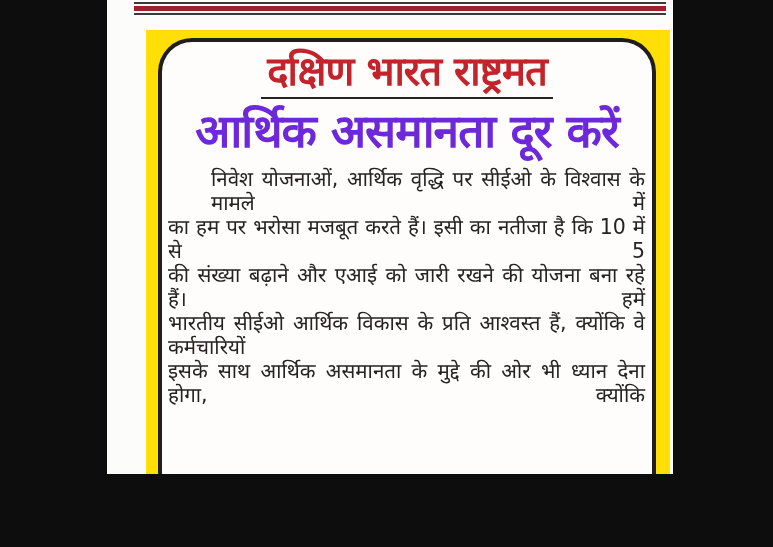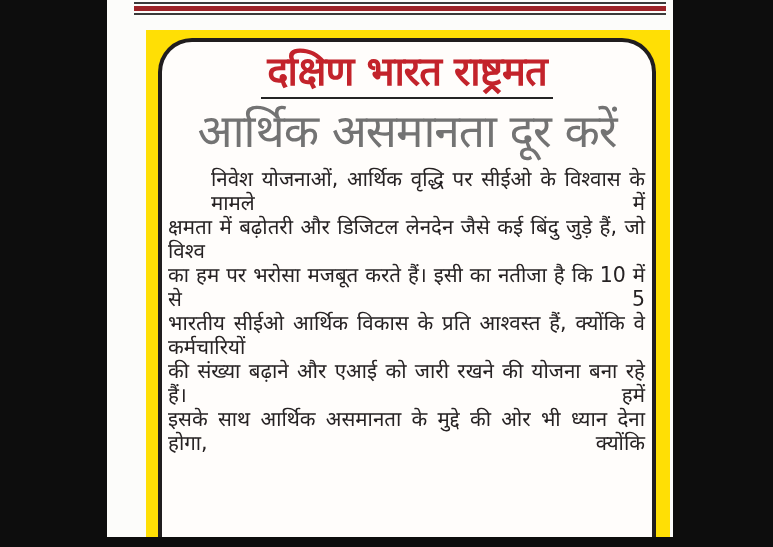--- a/index.html
+++ b/index.html
@@ -14,21 +14,21 @@
   }
   *{margin:0;padding:0;box-sizing:border-box;}
   html,body{width:773px;height:547px;}
   body{
     background:var(--bg);
     font-family:"DejaVu Sans", sans-serif;
     overflow:hidden;
   }
   .stage{
     position:relative;
-    width:773px;height:537px;
+    width:773px;height:474px;
     background:var(--bg);
     overflow:hidden;
   }
   .paper{
     position:absolute;
     left:107px;top:0;
     width:566px;height:547px;
     background:var(--paper);
   }
   .top-rules{
@@ -73,22 +73,22 @@
     letter-spacing:-1px;
   }
   .masthead-divider{
     width:292px;height:2px;
     background:#242424;
     margin:5px auto 2px auto;
   }
   .headline{
     font-size:46px;
     line-height:1.32;
-    font-weight:normal;
-    color:#737373;
+    font-weight:bold;
+    color:#6d28d9;
     letter-spacing:-1px;
   }
   .body-text{
     margin-top:5px;
     padding:0 7px 0 6px;
     text-align:left;
     color:var(--ink);
     font-size:20.5px;
     font-weight:500;
   }
@@ -119,24 +119,23 @@
     <div class="editorial-inner">
 
       <div class="masthead">दक्षिण भारत राष्ट्रमत</div>
 
       <div class="masthead-divider"></div>
 
       <div class="headline">आर्थिक असमानता दूर करें</div>
 
       <div class="body-text">
         <div class="body-line indent">निवेश योजनाओं, आर्थिक वृद्धि पर सीईओ के विश्वास के मामले में</div>
-        <div class="body-line">क्षमता में बढ़ोतरी और डिजिटल लेनदेन जैसे कई बिंदु जुड़े हैं, जो विश्व</div>
         <div class="body-line">का हम पर भरोसा मजबूत करते हैं। इसी का नतीजा है कि 10 में से 5</div>
+        <div class="body-line">की संख्या बढ़ाने और एआई को जारी रखने की योजना बना रहे हैं। हमें</div>
         <div class="body-line">भारतीय सीईओ आर्थिक विकास के प्रति आश्वस्त हैं, क्योंकि वे कर्मचारियों</div>
-        <div class="body-line">की संख्या बढ़ाने और एआई को जारी रखने की योजना बना रहे हैं। हमें</div>
         <div class="body-line">इसके साथ आर्थिक असमानता के मुद्दे की ओर भी ध्यान देना होगा, क्योंकि</div>
 
       </div>
 
     </div>
   </div>
 
 </div>
 
 </body></html>

